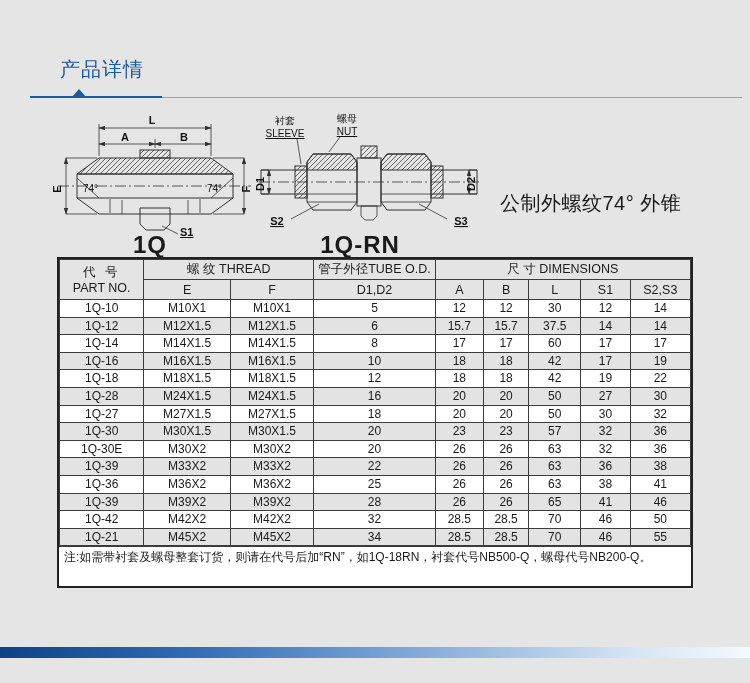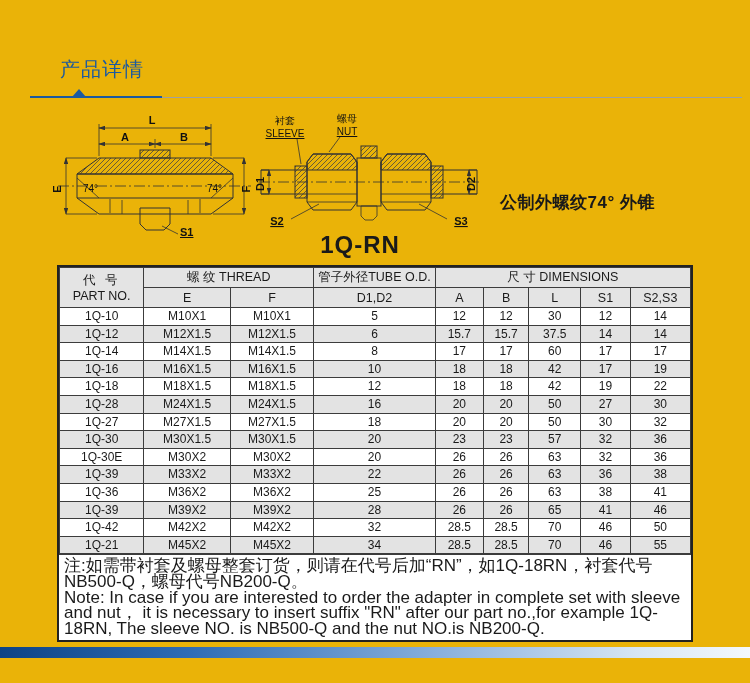--- a/index.html
+++ b/index.html
@@ -1,16 +1,16 @@
 <!DOCTYPE html>
 <html><head>
 <meta charset="utf-8">
 <style>
   html,body{margin:0;padding:0;background:#fff;}
-  .page{position:relative;width:750px;height:683px;background:#eab308;overflow:hidden;
+  .page{position:relative;width:750px;height:683px;background:#e5e5e5;overflow:hidden;
         font-family:"Liberation Sans",sans-serif;color:#1a1a1a;}
 
   
   .page-title{position:absolute;left:60px;top:56px;font-family:"Liberation Serif","DejaVu Serif",serif;
         font-size:20px;letter-spacing:1px;color:#1c5aa0;}
   .div-gray{position:absolute;left:30px;top:97px;width:712px;height:1px;background:#a0a0a0;}
   .div-blue{position:absolute;left:30px;top:96px;width:132px;height:2px;background:#1c5aa0;}
   .div-tri{position:absolute;left:72px;top:89px;width:0;height:0;
         border-left:7px solid transparent;border-right:7px solid transparent;border-bottom:8px solid #1c5aa0;}
 
@@ -24,35 +24,35 @@
   .dl{stroke:#333;stroke-width:1;fill:none;}
   .dlt{stroke:#333;stroke-width:0.8;fill:none;}
   .hatch1{stroke:#333;stroke-width:1;}
   .dt{font-family:"Liberation Sans",sans-serif;font-size:10px;fill:#111;}
   .dtb{font-family:"Liberation Sans",sans-serif;font-size:11px;fill:#111;font-weight:bold;}
   .dtc{font-family:"Liberation Sans",sans-serif;font-size:10px;fill:#111;}
   .und{text-decoration:underline;}
 
   
   .prod-heading{position:absolute;left:500px;top:192px;line-height:22px;}
-  .prod-heading .cn{font-size:17px;font-weight:bold;letter-spacing:0.5px;}
+  .prod-heading .cn{font-size:20px;font-weight:normal;letter-spacing:0.5px;}
   .prod-heading .en{font-size:17px;font-weight:bold;margin-top:1px;}
 
   
-  .specbox{position:absolute;left:57px;top:265px;width:636px;border:2px solid #222;
+  .specbox{position:absolute;left:57px;top:257px;width:636px;border:2px solid #222;
         box-sizing:border-box;background:#fff;}
   table.spec{border-collapse:collapse;width:100%;table-layout:fixed;}
   table.spec th,table.spec td{border:1px solid #3c3c3c;padding:0;text-align:center;
         vertical-align:middle;font-weight:normal;overflow:hidden;white-space:nowrap;}
   table.spec thead th{background:#e4e4e4;font-size:12.5px;height:19px;}
   table.spec thead th.two{height:38px;}
   table.spec tbody td{font-size:12px;height:16.6px;line-height:16.6px;}
   table.spec tbody tr.alt td{background:#e3e3e3;}
   .hcn{letter-spacing:3px;}
-  .note{border-top:1px solid #3c3c3c;padding:3px 5px 4px 5px;font-size:17px;line-height:15.6px;}
+  .note{border-top:1px solid #3c3c3c;padding:3px 5px 20px 5px;font-size:12px;line-height:15.6px;}
   .note .cnline{letter-spacing:0;}
 
   .footer-bar{position:absolute;left:0;top:647px;width:750px;height:11px;
         background:linear-gradient(90deg,#0d4385 0%,#2e6cb5 25%,#7fa9d9 55%,#d7e6f4 85%,#f4f9fd 100%);}
 </style>
 </head>
 <body>
 
 <div class="page">
 
@@ -101,20 +101,21 @@
     <path class="dlt" d="M161,46 H192 M161,102 H192"></path>
     <line class="dlt" x1="192" y1="46" x2="192" y2="102" marker-start="url(#a1)" marker-end="url(#a1)"></line>
     <text class="dtb" x="198" y="77" text-anchor="middle" transform="rotate(-90 198 77)">F</text>
 
     <text class="dtc" x="31" y="80">74°</text>
     <text class="dtc" x="155" y="80">74°</text>
 
     <path class="dlt" d="M110,114 L126,122"></path>
     <text class="dtb und" x="128" y="124">S1</text>
   </svg>
+  <div class="cap1">1Q</div>
 
   <svg class="diag2" width="228" height="122" viewBox="0 0 228 122">
     <defs>
       <pattern id="h2" patternUnits="userSpaceOnUse" width="5" height="5">
         <path d="M0,5 L5,0" stroke="#444" stroke-width="0.8"></path>
       </pattern>
       <marker id="a2" markerWidth="9" markerHeight="6" refX="8" refY="3" orient="auto-start-reverse">
         <path d="M0,0 L9,3 L0,6 z" fill="#333"></path>
       </marker>
     </defs>
@@ -352,18 +353,17 @@
             <td>28.5</td>
             <td>28.5</td>
             <td>70</td>
             <td>46</td>
             <td>55</td>
           </tr>
         </tbody>
     </table>
     <div class="note">
       <div class="cnline">注:如需带衬套及螺母整套订货，则请在代号后加“RN”，如1Q-18RN，衬套代号NB500-Q，螺母代号NB200-Q。</div>
-      <div>Note: In case if you are interested to order the adapter in complete set with sleeve and nut， it is necessary to insert suffix "RN" after our part no.,for example 1Q-18RN, The sleeve NO. is NB500-Q and the nut NO.is NB200-Q.</div>
     </div>
   </div>
 
   <div class="footer-bar"></div>
 </div>
 
 </body></html>

